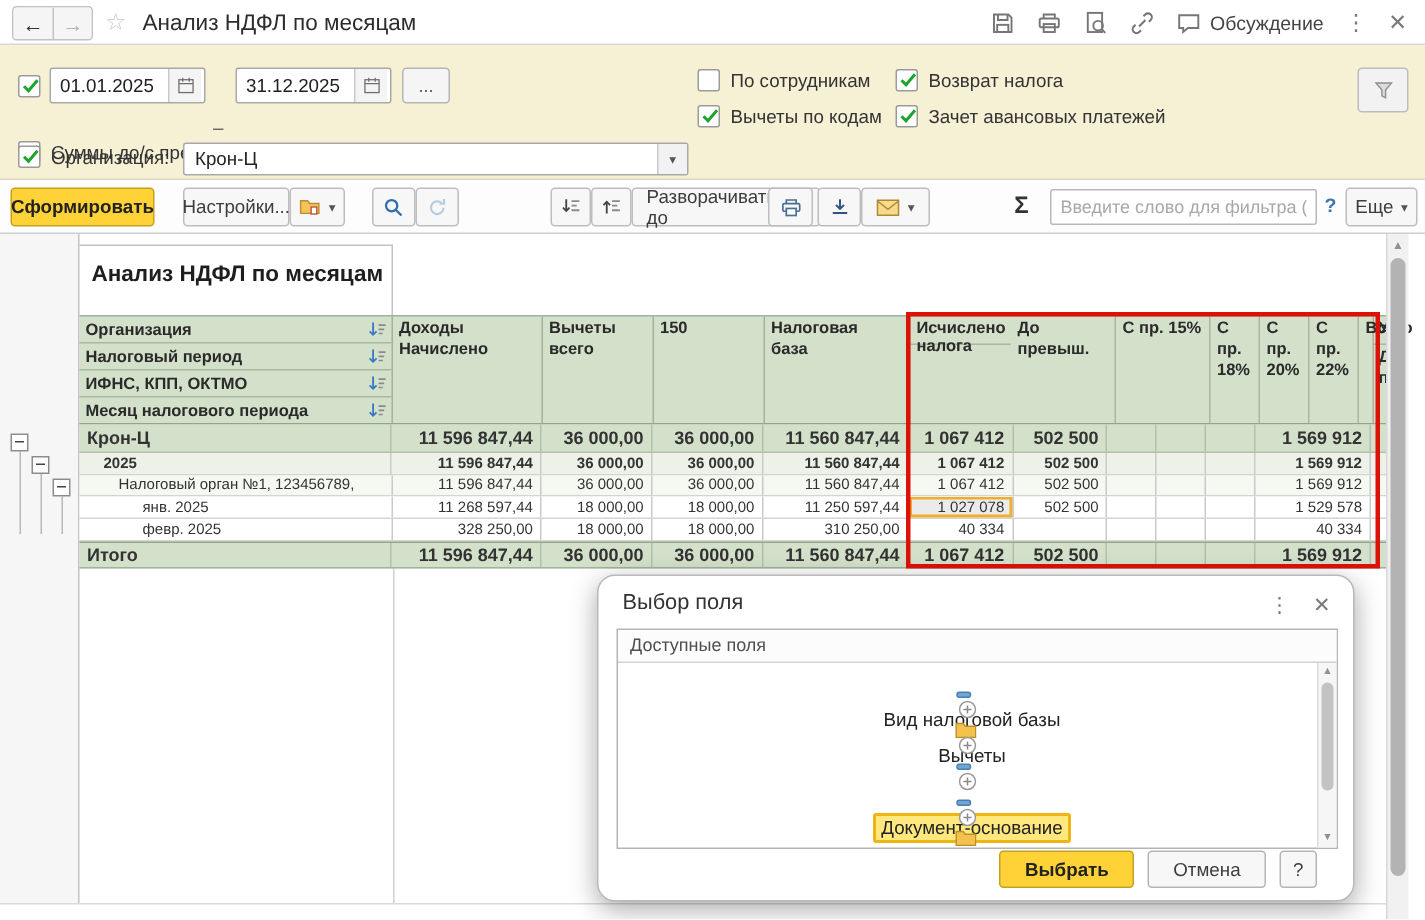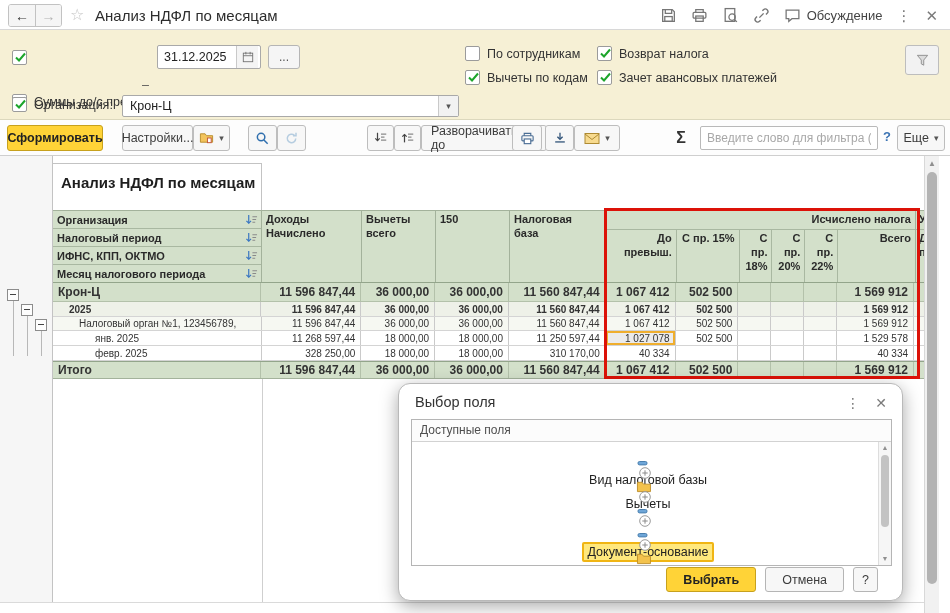--- a/index.html
+++ b/index.html
@@ -56,21 +56,21 @@
   .rtitle { position:absolute; left:53px; top:7px; width:209px; height:47px; border-top:1px solid #c3c3c3; border-right:1px solid #c3c3c3; padding:10px 8px; font-size:15px; font-weight:bold; color:#1e1e1e; white-space:nowrap; }
   .vline262 { position:absolute; left:262px; top:223px; width:0; height:223px; border-left:1px solid #cfcfcf; }
 
   .grid { position:absolute; left:53px; top:54px; width:871px; }
   .thead { display:flex; background:#d3e0ca; height:73px; border-top:1px solid #a3b29b; border-bottom:1px solid #93a58b; font-size:11px; font-weight:bold; color:#2a2a2a; }
   .thl { width:209px; border-right:1px solid #a3b29b; display:flex; flex-direction:column; }
   .dimrow { flex:1; display:flex; align-items:center; justify-content:space-between; padding:0 3px 0 4px; border-bottom:1px solid #a9b8a1; }
   .dimrow:last-child { border-bottom:0; }
   .thc { border-right:1px solid #a3b29b; padding:2px 4px; white-space:pre-line; line-height:1.25; }
   .c-w1{width:100px}.c-w2{width:74px}.c-w3{width:74px}.c-w4{width:97px}
-  .thgroup { width:309px; display:flex; flex-direction:column; border-right:1px solid #a3b29b;text-align:right; }
+  .thgroup { width:309px; display:flex; flex-direction:row; border-right:1px solid #a3b29b; }
   .ghead { height:19px; padding:2px 4px; border-bottom:1px solid #a9b8a1; }
   .gsub { flex:1; display:flex; }
   .gsc { border-right:1px solid #a9b8a1; padding:2px 4px; line-height:1.25; overflow:hidden; }
   .gsc:last-child { border-right:0; }
   .g-w0{width:70px}.g-w1{width:63px}.g-w2{width:33px}.g-w3{width:33px}.g-w4{width:33px}.g-w5{width:77px}
   .thcut { width:8px; overflow:hidden; display:flex; flex-direction:column; }
   .thcut .a { height:19px; padding:2px 0 2px 3px; border-bottom:1px solid #a9b8a1; }
   .thcut .b { flex:1; padding:2px 0 2px 3px; white-space:pre-line; line-height:1.25; }
 
   .tr { display:flex; background:#fff; border-bottom:1px solid #d4d4d4; }
@@ -175,20 +175,30 @@
     </div>
   </div>
 
   <div class="fpanel">
     <div class="cbrow" style="left:12px; top:20px;">
       <span class="cb">
           <svg width="15" height="15" viewBox="0 0 15 15">
             <path d="M3 7.5l3 3 6-7" fill="none" stroke="#1ca52b" stroke-width="2"></path>
           </svg>
         </span>
+    </div>
+    <div class="field datefld" style="position:absolute; left:33px; top:15px;">
+      <input value="01.01.2025" style="">
+      <span class="calbtn">
+        <svg width="12" height="12" viewBox="0 0 14 14" fill="none" stroke="#6e6e6e">
+            <rect x="1.5" y="2.5" width="11" height="10"></rect>
+            <path d="M1.5 5.5h11"></path>
+            <path d="M4.5 1v3M9.5 1v3"></path>
+          </svg>
+      </span>
     </div>
     <div class="dash">–</div>
     <div class="field datefld" style="position:absolute; left:157px; top:15px;">
       <input value="31.12.2025" style="">
       <span class="calbtn">
         <svg width="12" height="12" viewBox="0 0 14 14" fill="none" stroke="#6e6e6e">
             <rect x="1.5" y="2.5" width="11" height="10"></rect>
             <path d="M1.5 5.5h11"></path>
             <path d="M4.5 1v3M9.5 1v3"></path>
           </svg>
@@ -453,21 +463,21 @@
             <div class="tc num n7"></div>
             <div class="tc num n8"></div>
             <div class="tc num n9">1 529 578</div>
             <div class="tc stub"></div>
           </div>
           <div class="tr r-month">
             <div class="tc label" style="padding-left: 42px;">февр. 2025</div>
             <div class="tc num n0">328 250,00</div>
             <div class="tc num n1">18 000,00</div>
             <div class="tc num n2">18 000,00</div>
-            <div class="tc num n3">310 170,00</div>
+            <div class="tc num n3">310 250,00</div>
             <div class="tc num n4">40 334</div>
             <div class="tc num n5"></div>
             <div class="tc num n6"></div>
             <div class="tc num n7"></div>
             <div class="tc num n8"></div>
             <div class="tc num n9">40 334</div>
             <div class="tc stub"></div>
           </div>
           <div class="tr r-total">
             <div class="tc label" style="padding-left: 5px;">Итого</div>

